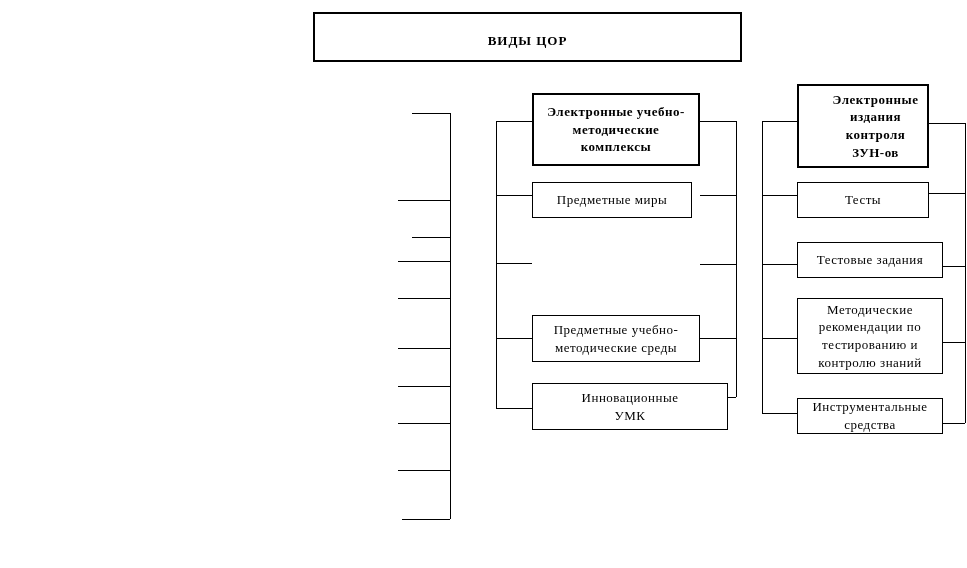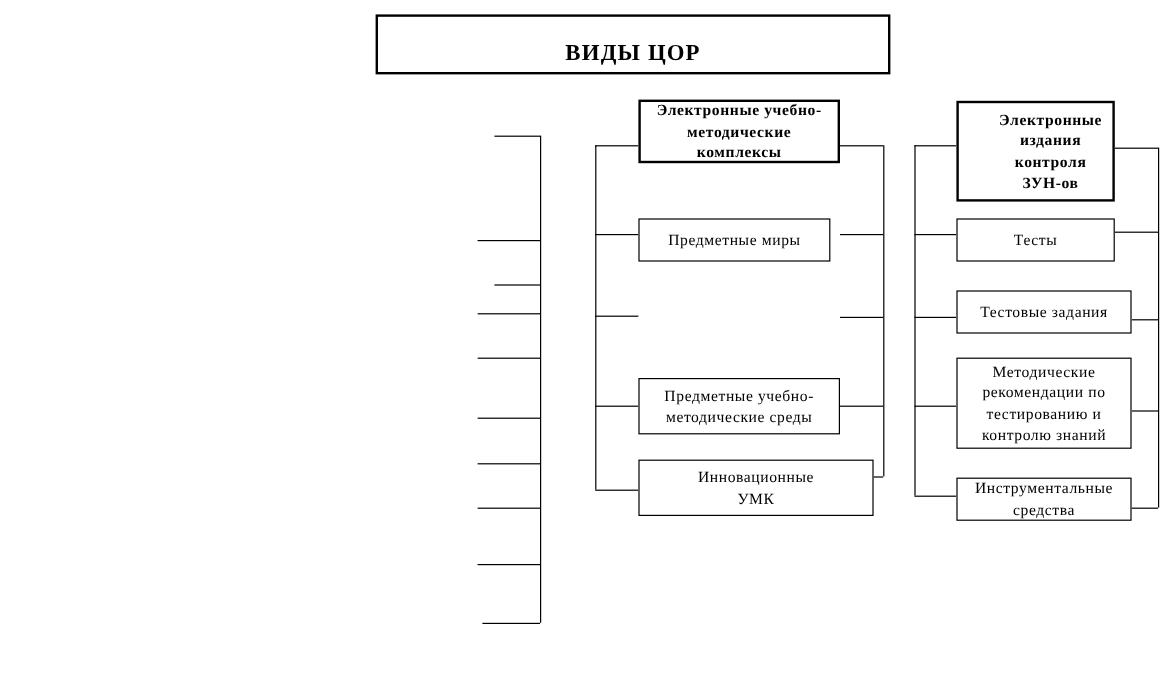--- a/index.html
+++ b/index.html
@@ -31,23 +31,23 @@
     letter-spacing: 0.5px;
     padding: 2px;
   }
   .box.header {
     border-width: 2px;
     font-weight: bold;
   }
   .box.title {
     border-width: 2px;
     font-weight: bold;
-    font-size: 19px;
+    font-size: 13px;
     letter-spacing: 1px;
-    align-items: flex-end;
+    align-items: center;
     padding-top: 9px;
   }
   .ln {
     position: absolute;
     background: #000000;
   }
 </style>
 </head>
 <body>
 
@@ -98,21 +98,21 @@
     <div class="ln" style="left:762px; top:413px; width:35px; height:1px;"></div>
 
     <div class="ln" style="left:965px; top:123px; width:1px; height:300px;"></div>
     <div class="ln" style="left:929px; top:123px; width:36px; height:1px;"></div>
     <div class="ln" style="left:929px; top:193px; width:36px; height:1px;"></div>
     <div class="ln" style="left:943px; top:266px; width:22px; height:1px;"></div>
     <div class="ln" style="left:943px; top:342px; width:22px; height:1px;"></div>
     <div class="ln" style="left:941px; top:423px; width:24px; height:1px;"></div>
   </div>
 
-  <div class="box header" style="left:532px; top:83px; width:168px; height:53px;">
+  <div class="box header" style="left:532px; top:93px; width:168px; height:73px;">
     <span>Электронные учебно-
 методические
 комплексы</span>
   </div>
 
   <div class="box" style="left:532px; top:182px; width:160px; height:36px;">
     <span>Предметные миры</span>
   </div>
 
 

